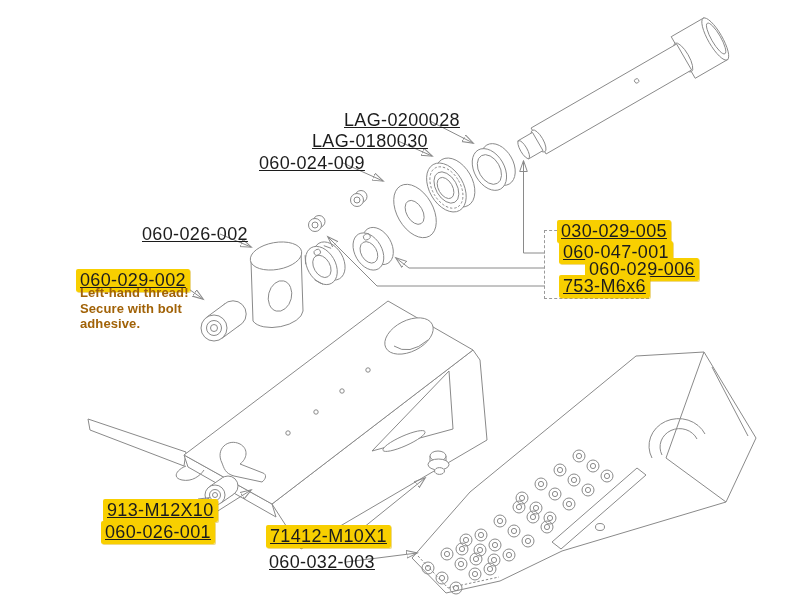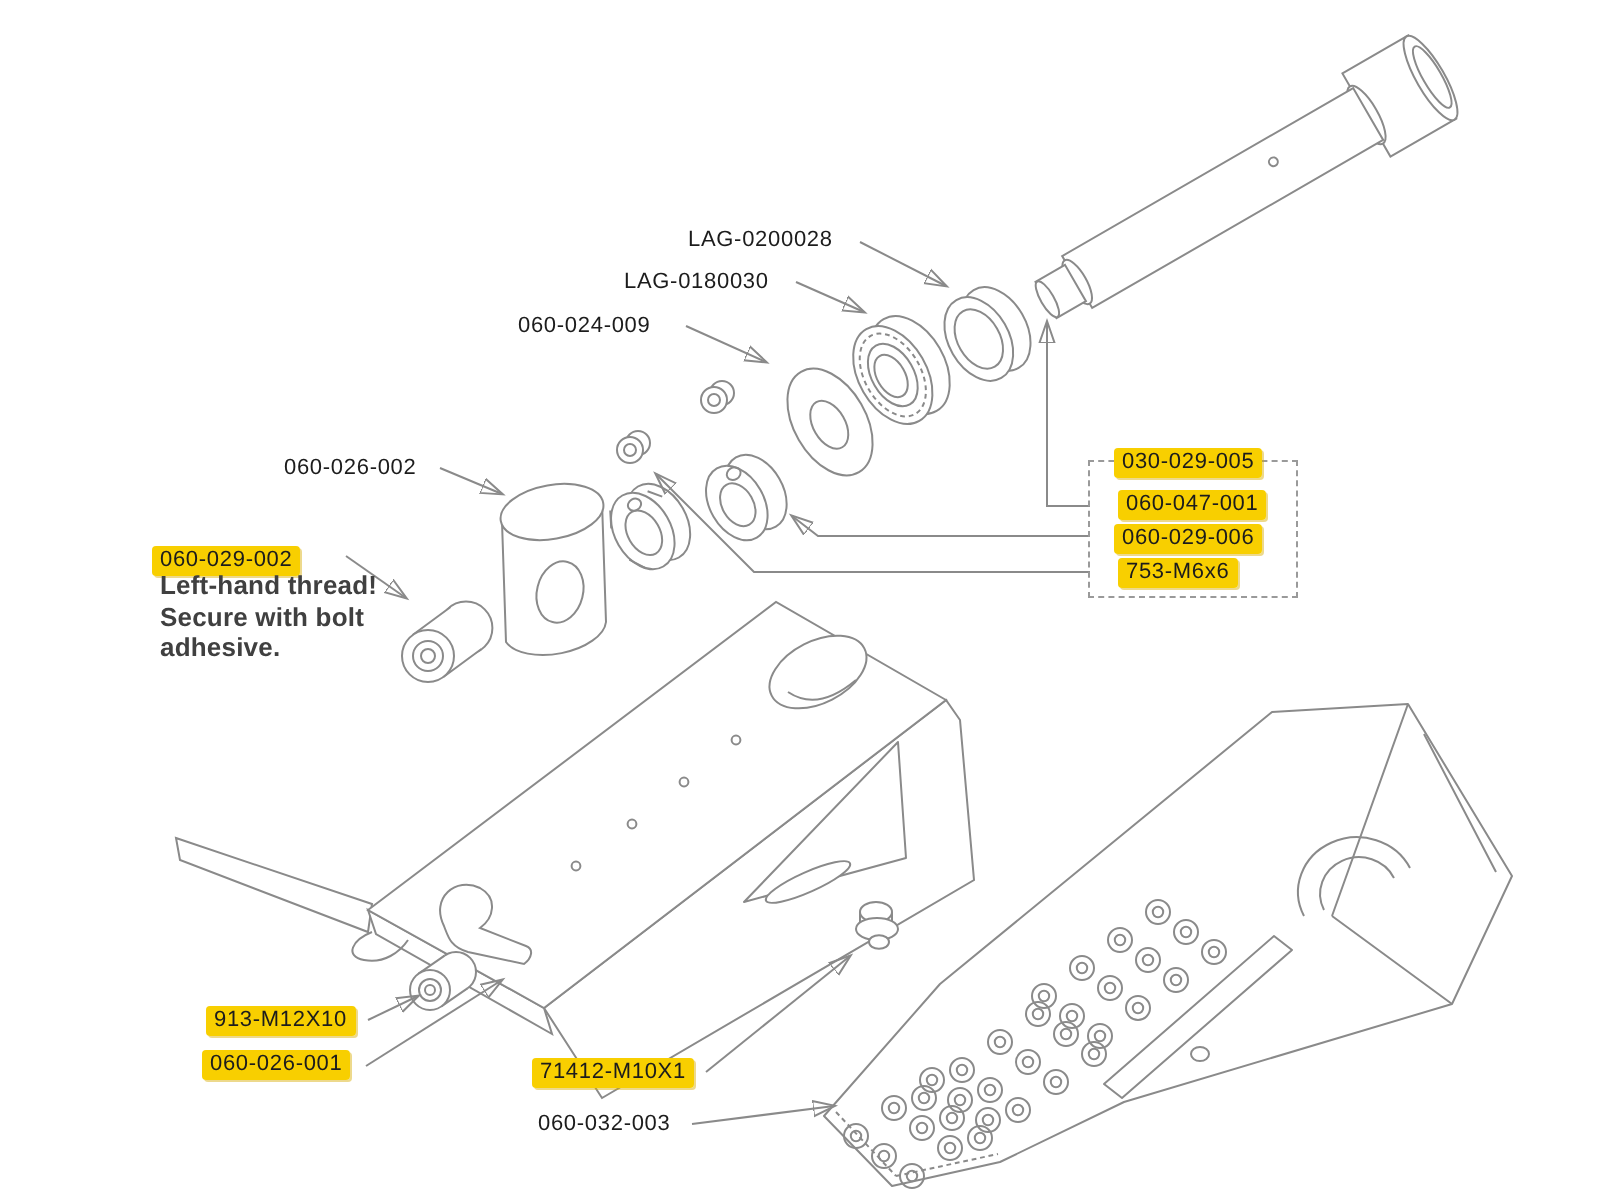--- a/index.html
+++ b/index.html
@@ -14,32 +14,32 @@
   }
   #art{position:absolute;left:0;top:0;}
   #art path,#art ellipse,#art circle,#art rect,#art line,#art polyline{
     stroke:var(--line);fill:none;stroke-width:1;vector-effect:non-scaling-stroke;
   }
   #art .f{fill:#fff;}
   #art .bf{fill:#fff;stroke:none;}
   #art .dash{stroke-dasharray:2.4 1.9;}
   #art .ld{marker-end:url(#arr);}
   .lbl{
-    position:absolute;font-size:11px;letter-spacing:.35px;line-height:17px;
-    white-space:nowrap;color:var(--ink);
+    position:absolute;font-size:18px;letter-spacing:.35px;line-height:17px;
+    white-space:nowrap;color:var(--ink);text-decoration:underline;
   }
   .hl span{
     background:var(--highlight);
     padding:1px 4px 2px 4px;border-radius:2px;
     box-shadow:1px 1px 0 rgba(214,170,0,.45);
   }
   .hl{margin-left:-4px;}
   .note{
     position:absolute;left:80px;top:285px;
-    font-size:13px;font-weight:bold;line-height:15.5px;letter-spacing:.1px;color:#404040;
+    font-size:13px;font-weight:bold;line-height:15.5px;letter-spacing:.1px;color:#a16207;
   }
   .callout-box{
     position:absolute;left:544px;top:230px;width:103px;height:67px;
     border:1.5px dashed var(--box-border);
   }
 </style>
 </head>
 <body>
 
 <svg id="art" width="800" height="596" viewBox="0 0 800 596">
@@ -230,19 +230,19 @@
 
 <div class="lbl hl" style="left:80px;top:272px"><span>060-029-002</span></div>
 <div class="note">
   <div>Left-hand thread!</div>
   <div>Secure with bolt</div>
   <div>adhesive.</div>
 </div>
 
 <div class="lbl hl" style="left:561px;top:223px"><span>030-029-005</span></div>
 <div class="lbl hl" style="left:563px;top:244px"><span>060-047-001</span></div>
-<div class="lbl hl" style="left:561px;top:261px"><span>060-029-006</span></div>
+<div class="lbl hl" style="left:589px;top:261px"><span>060-029-006</span></div>
 <div class="lbl hl" style="left:563px;top:278px"><span>753-M6x6</span></div>
 
 <div class="lbl hl" style="left:107px;top:502px"><span>913-M12X10</span></div>
 <div class="lbl hl" style="left:105px;top:524px"><span>060-026-001</span></div>
 <div class="lbl hl" style="left:270px;top:528px"><span>71412-M10X1</span></div>
 <div class="lbl" style="left:269px;top:554px"><span>060-032-003</span></div>
 
 </body></html>

